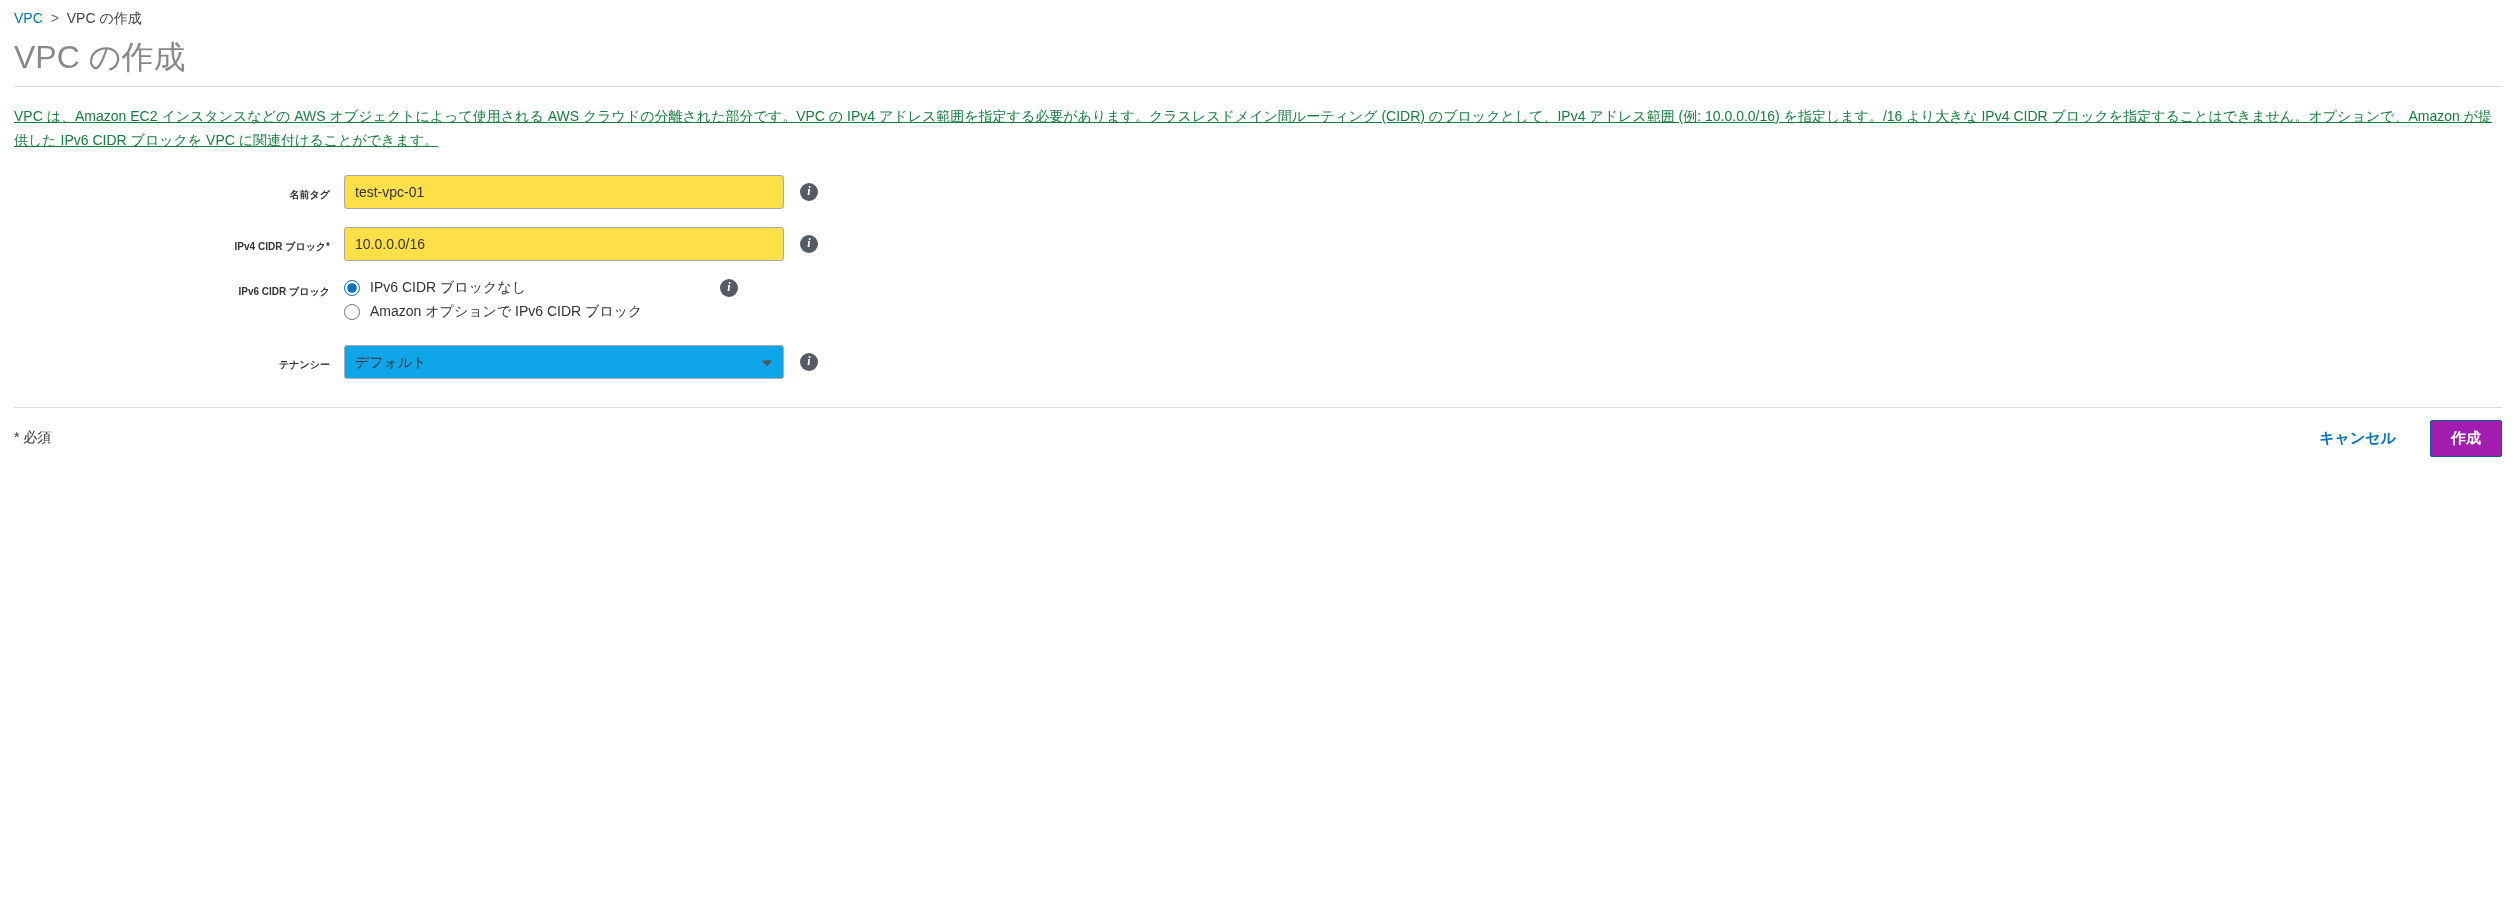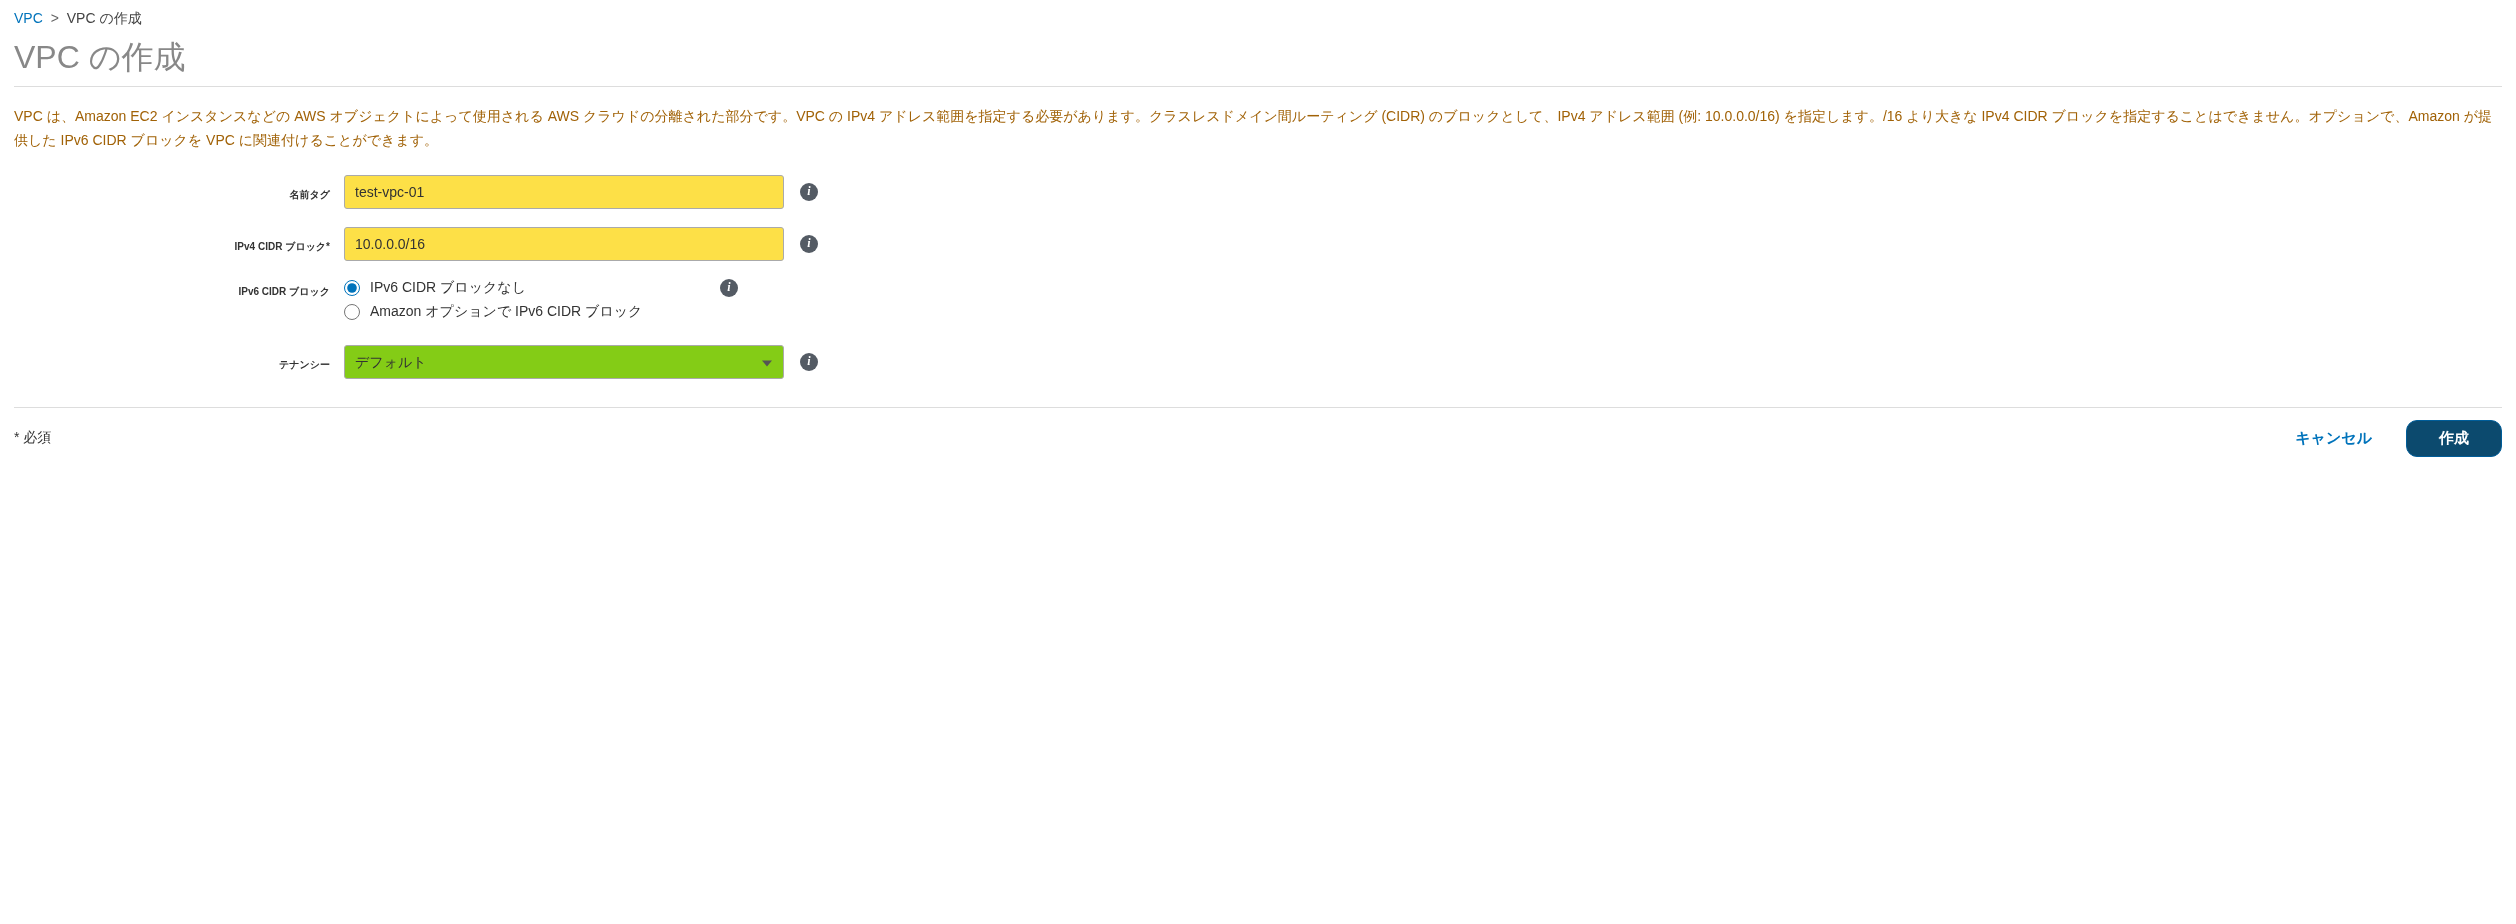--- a/index.html
+++ b/index.html
@@ -32,23 +32,24 @@
     h1.page-title {
       font-size: 32px;
       font-weight: 400;
       color: #888;
       border-bottom: 1px solid #ddd;
       padding-bottom: 6px;
       margin-bottom: 18px;
     }
     .description {
       font-size: 14px;
-      color: #a16207;
+      color: #15803d;
       line-height: 1.7;
       margin-bottom: 22px;
+      text-decoration: underline;
     }
     .form-row {
       display: flex;
       align-items: center;
       margin-bottom: 18px;
     }
     .form-row.align-top {
       align-items: flex-start;
     }
     .form-label {
@@ -119,21 +120,21 @@
       width: 440px;
     }
     .select-wrap select {
       width: 100%;
       height: 34px;
       padding: 6px 30px 6px 10px;
       border: 1px solid #aaa;
       border-radius: 3px;
       font-size: 14px;
       color: #333;
-      background: #84cc16;
+      background: #0ea5e9;
       appearance: none;
       -webkit-appearance: none;
       cursor: pointer;
     }
     .select-wrap::after {
       content: "";
       position: absolute;
       right: 12px;
       top: 50%;
       transform: translateY(-25%);
@@ -164,27 +165,27 @@
     .btn-cancel {
       background: none;
       border: none;
       color: #0073bb;
       font-size: 15px;
       font-weight: bold;
       cursor: pointer;
       padding: 6px 4px;
     }
     .btn-primary {
-      background: #0c4a6e;
+      background: #a21caf;
       border: 1px solid #005d99;
       color: #fff;
       font-size: 15px;
       font-weight: bold;
-      padding: 8px 32px;
-      border-radius: 11px;
+      padding: 8px 20px;
+      border-radius: 2px;
       cursor: pointer;
     }
   </style>
 </head>
 <body>
 
 <div class="breadcrumb">
   <a href="#">VPC</a>
   <span class="breadcrumb-sep">&gt;</span>
   <span class="breadcrumb-current">VPC の作成</span>

